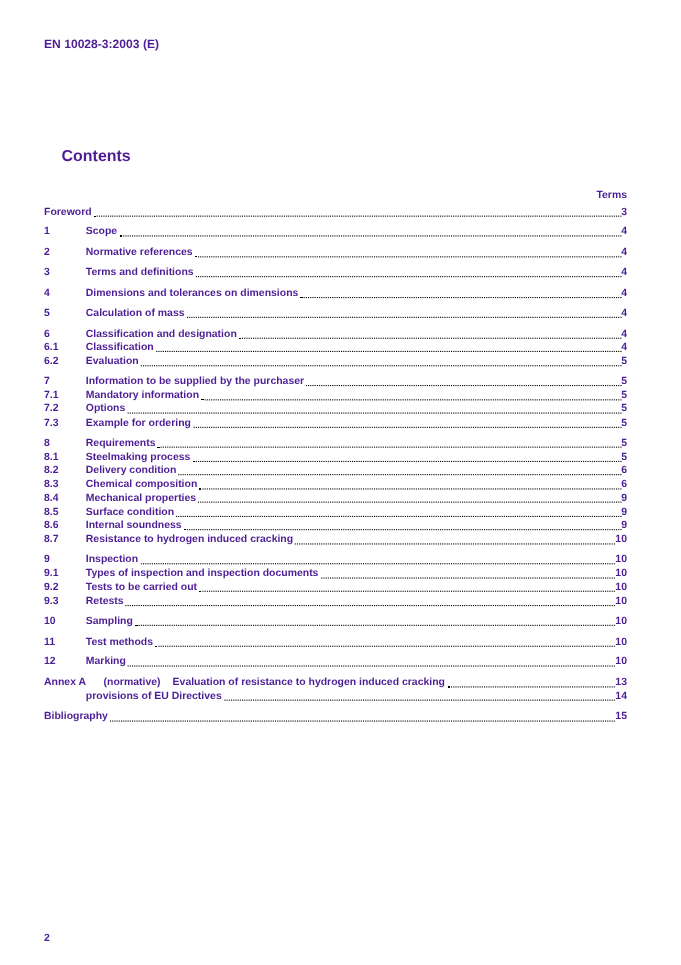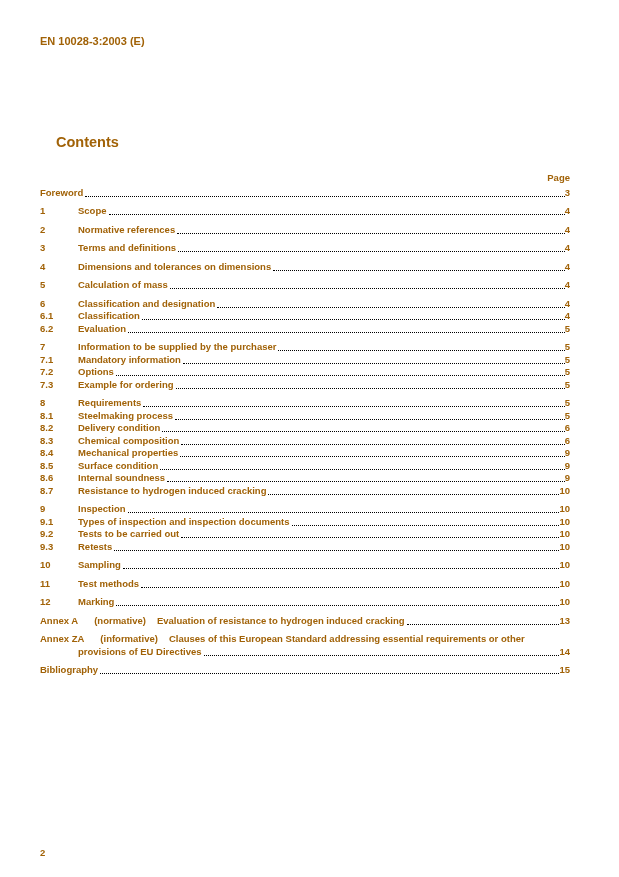--- a/index.html
+++ b/index.html
@@ -2,21 +2,21 @@
 <html><head>
 <meta charset="utf-8">
 <style>
   html, body { margin: 0; padding: 0; background: #ffffff; }
   .page {
     position: relative;
     width: 619px;
     height: 877px;
     background: #ffffff;
     font-family: "Liberation Sans", sans-serif;
-    color: #a16207;
+    color: #4c1d95;
     overflow: hidden;
   }
   .doc-ref {
     position: absolute;
     left: 40px;
     top: 35px;
     font-size: 11px;
     font-weight: 700;
   }
   .contents-title {
@@ -70,21 +70,21 @@
 <body>
 
 <div class="page">
 
   <div class="doc-ref">EN 10028-3:2003 (E)</div>
 
   <div class="contents-title">Contents</div>
 
   <div class="toc">
 
-    <div class="page-col-label">Page</div>
+    <div class="page-col-label">Terms</div>
 
     <div class="toc-row">
       <span class="lbl">Foreword</span>
       <span class="leader"></span>
       <span class="pgno">3</span>
     </div>
 
     <div class="toc-row gap">
       <span class="num">1</span>
       <span class="lbl">Scope</span>
@@ -275,25 +275,20 @@
     </div>
 
     <div class="toc-row gap">
       <span class="lbl">Annex A</span>
       <span class="lbl qualifier">(normative)</span>
       <span class="lbl annex-lbl">Evaluation of resistance to hydrogen induced cracking</span>
       <span class="leader"></span>
       <span class="pgno">13</span>
     </div>
 
-    <div class="toc-row gap">
-      <span class="lbl">Annex ZA</span>
-      <span class="lbl qualifier">(informative)</span>
-      <span class="lbl annex-lbl">Clauses of this European Standard addressing essential requirements or other</span>
-    </div>
 
     <div class="toc-row">
       <span class="indent"></span>
       <span class="lbl">provisions of EU Directives</span>
       <span class="leader"></span>
       <span class="pgno">14</span>
     </div>
 
     <div class="toc-row gap">
       <span class="lbl">Bibliography</span>

